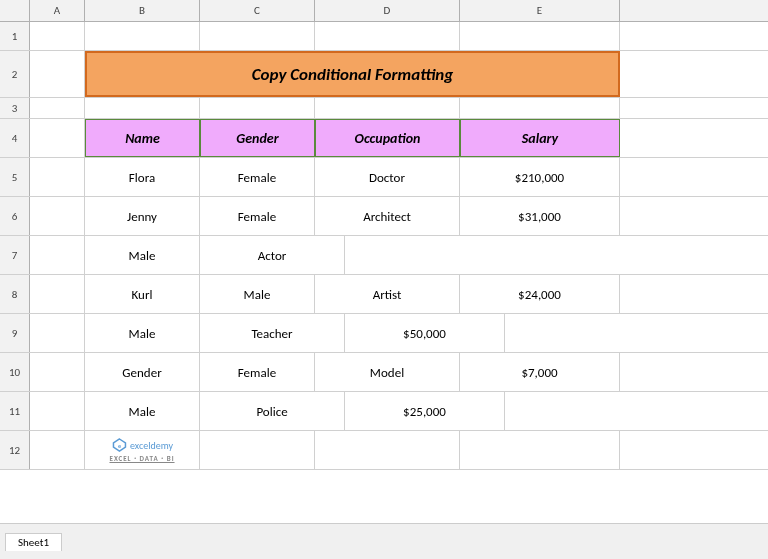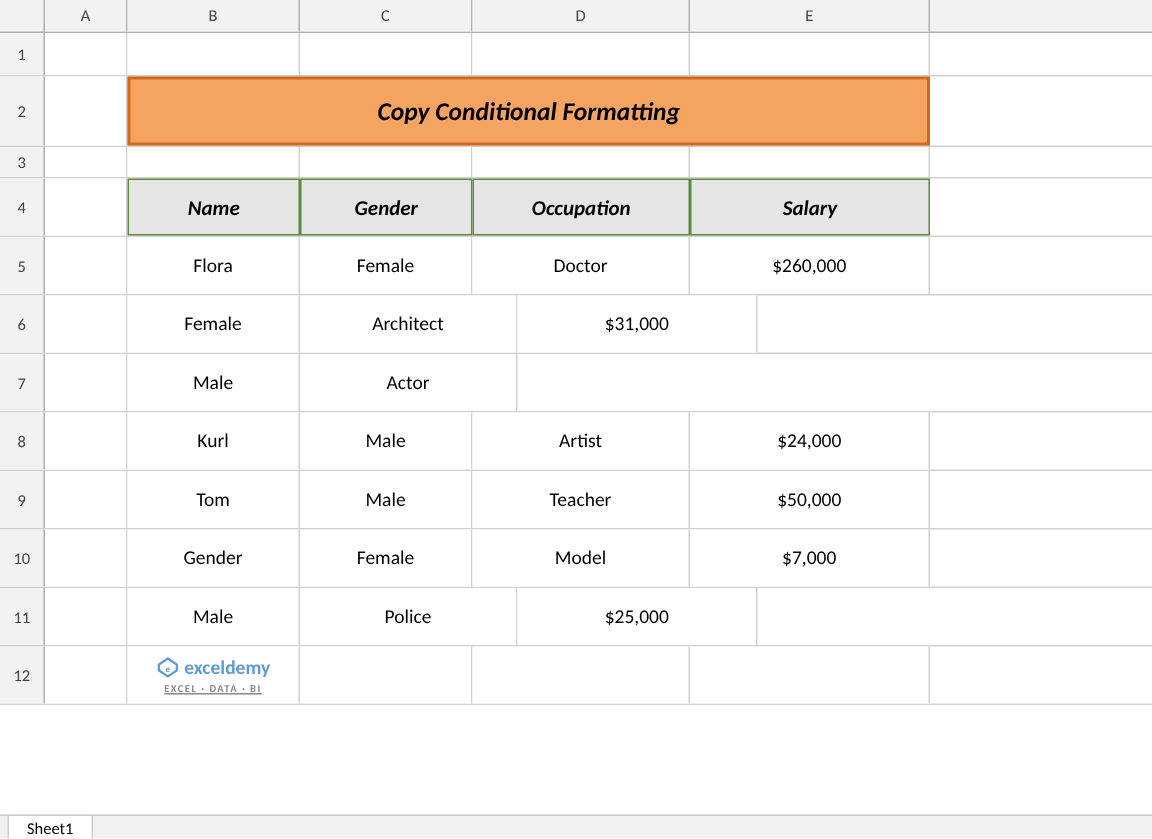--- a/index.html
+++ b/index.html
@@ -96,42 +96,42 @@
       background-color: #f4a460;
       border: 2px solid #d2691e;
       font-weight: bold;
       font-size: 17px;
       font-style: italic;
       text-align: center;
     }
 
     
     .header-cell {
-      background-color: #e5e5e5;
+      background-color: #f0abfc;
       border: 1px solid #5a8a3c;
       font-weight: bold;
       font-style: italic;
       font-size: 14px;
     }
 
     
     .data-cell {
       background: #ffffff;
     }
 
     
     .merged-title {
       width: calc(115px + 115px + 145px + 160px);
       display: flex;
       align-items: center;
       justify-content: center;
     }
 
     .bottom-tabs {
-      height: 16px;
+      height: 36px;
       background: #f0f0f0;
       border-top: 1px solid #ccc;
       display: flex;
       align-items: center;
       padding-left: 5px;
       font-size: 11px;
     }
 
     .sheet-tab {
       padding: 2px 12px;
@@ -212,26 +212,27 @@
       <div class="cell col-d header-cell">Occupation</div>
       <div class="cell col-e header-cell">Salary</div>
     </div>
 
     <div class="grid-row">
       <div class="row-num">5</div>
       <div class="cell col-a data-cell"></div>
       <div class="cell col-b data-cell">Flora</div>
       <div class="cell col-c data-cell">Female</div>
       <div class="cell col-d data-cell">Doctor</div>
-      <div class="cell col-e data-cell">$260,000</div>
+      <div class="cell col-e data-cell">$210,000</div>
     </div>
 
     <div class="grid-row">
       <div class="row-num">6</div>
       <div class="cell col-a data-cell"></div>
+      <div class="cell col-b data-cell">Jenny</div>
       <div class="cell col-c data-cell">Female</div>
       <div class="cell col-d data-cell">Architect</div>
       <div class="cell col-e data-cell">$31,000</div>
     </div>
 
     <div class="grid-row">
       <div class="row-num">7</div>
       <div class="cell col-a data-cell"></div>
       <div class="cell col-c data-cell">Male</div>
       <div class="cell col-d data-cell">Actor</div>
@@ -242,21 +243,20 @@
       <div class="cell col-a data-cell"></div>
       <div class="cell col-b data-cell">Kurl</div>
       <div class="cell col-c data-cell">Male</div>
       <div class="cell col-d data-cell">Artist</div>
       <div class="cell col-e data-cell">$24,000</div>
     </div>
 
     <div class="grid-row">
       <div class="row-num">9</div>
       <div class="cell col-a data-cell"></div>
-      <div class="cell col-b data-cell">Tom</div>
       <div class="cell col-c data-cell">Male</div>
       <div class="cell col-d data-cell">Teacher</div>
       <div class="cell col-e data-cell">$50,000</div>
     </div>
 
     <div class="grid-row">
       <div class="row-num">10</div>
       <div class="cell col-a data-cell"></div>
       <div class="cell col-b data-cell">Gender</div>
       <div class="cell col-c data-cell">Female</div>
@@ -276,21 +276,21 @@
       <div class="row-num">12</div>
       <div class="cell col-a data-cell"></div>
       <div class="cell col-b data-cell" style="position:relative;">
 
         <div class="exceldemy-logo" style="position:absolute; left:50%; transform:translateX(-50%); white-space:nowrap;">
           <div style="display:flex; align-items:center; gap:3px;">
             <svg width="16" height="16" viewBox="0 0 16 16">
               <polygon points="8,2 14,6 14,10 8,14 2,10 2,6" fill="none" stroke="#5b9bd5" stroke-width="1.5"></polygon>
               <text x="8" y="11" text-anchor="middle" font-size="6" fill="#5b9bd5" font-weight="bold">e</text>
             </svg>
-            <span style="color:#5b9bd5; font-weight:bold; font-size:13px; text-transform:lowercase;">exceldemy</span>
+            <span style="color:#5b9bd5; font-weight:normal; font-size:10px; text-transform:lowercase;">exceldemy</span>
           </div>
           <div style="font-size:7px; color:#888; letter-spacing:1px;text-decoration:underline;">EXCEL · DATA · BI</div>
         </div>
       </div>
       <div class="cell col-c data-cell"></div>
       <div class="cell col-d data-cell"></div>
       <div class="cell col-e data-cell"></div>
     </div>
 
   </div>

